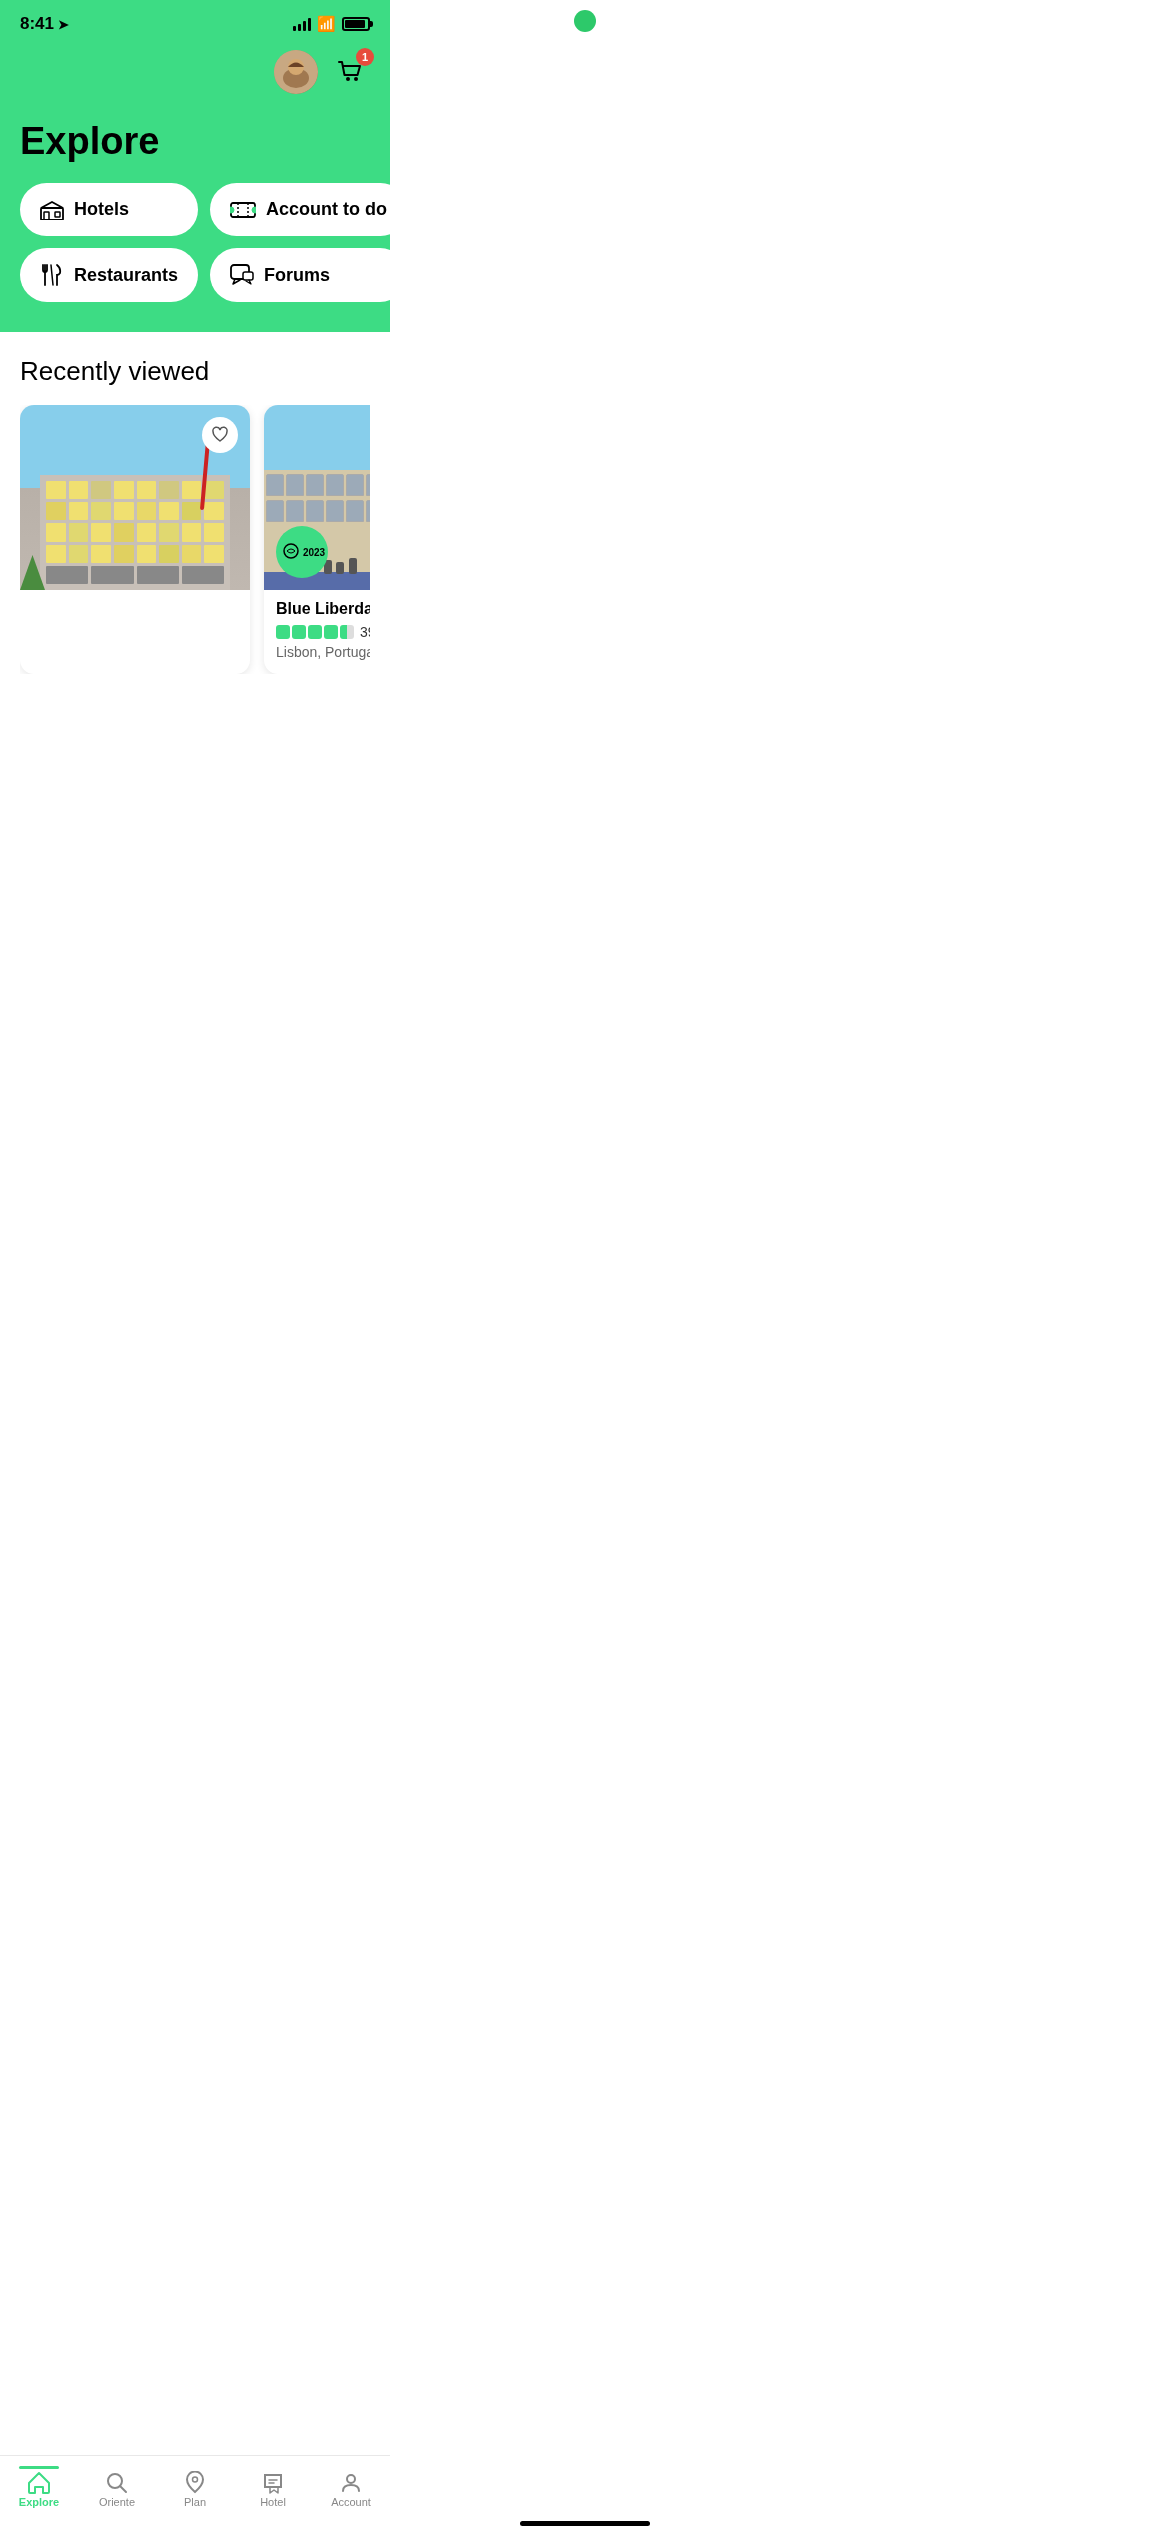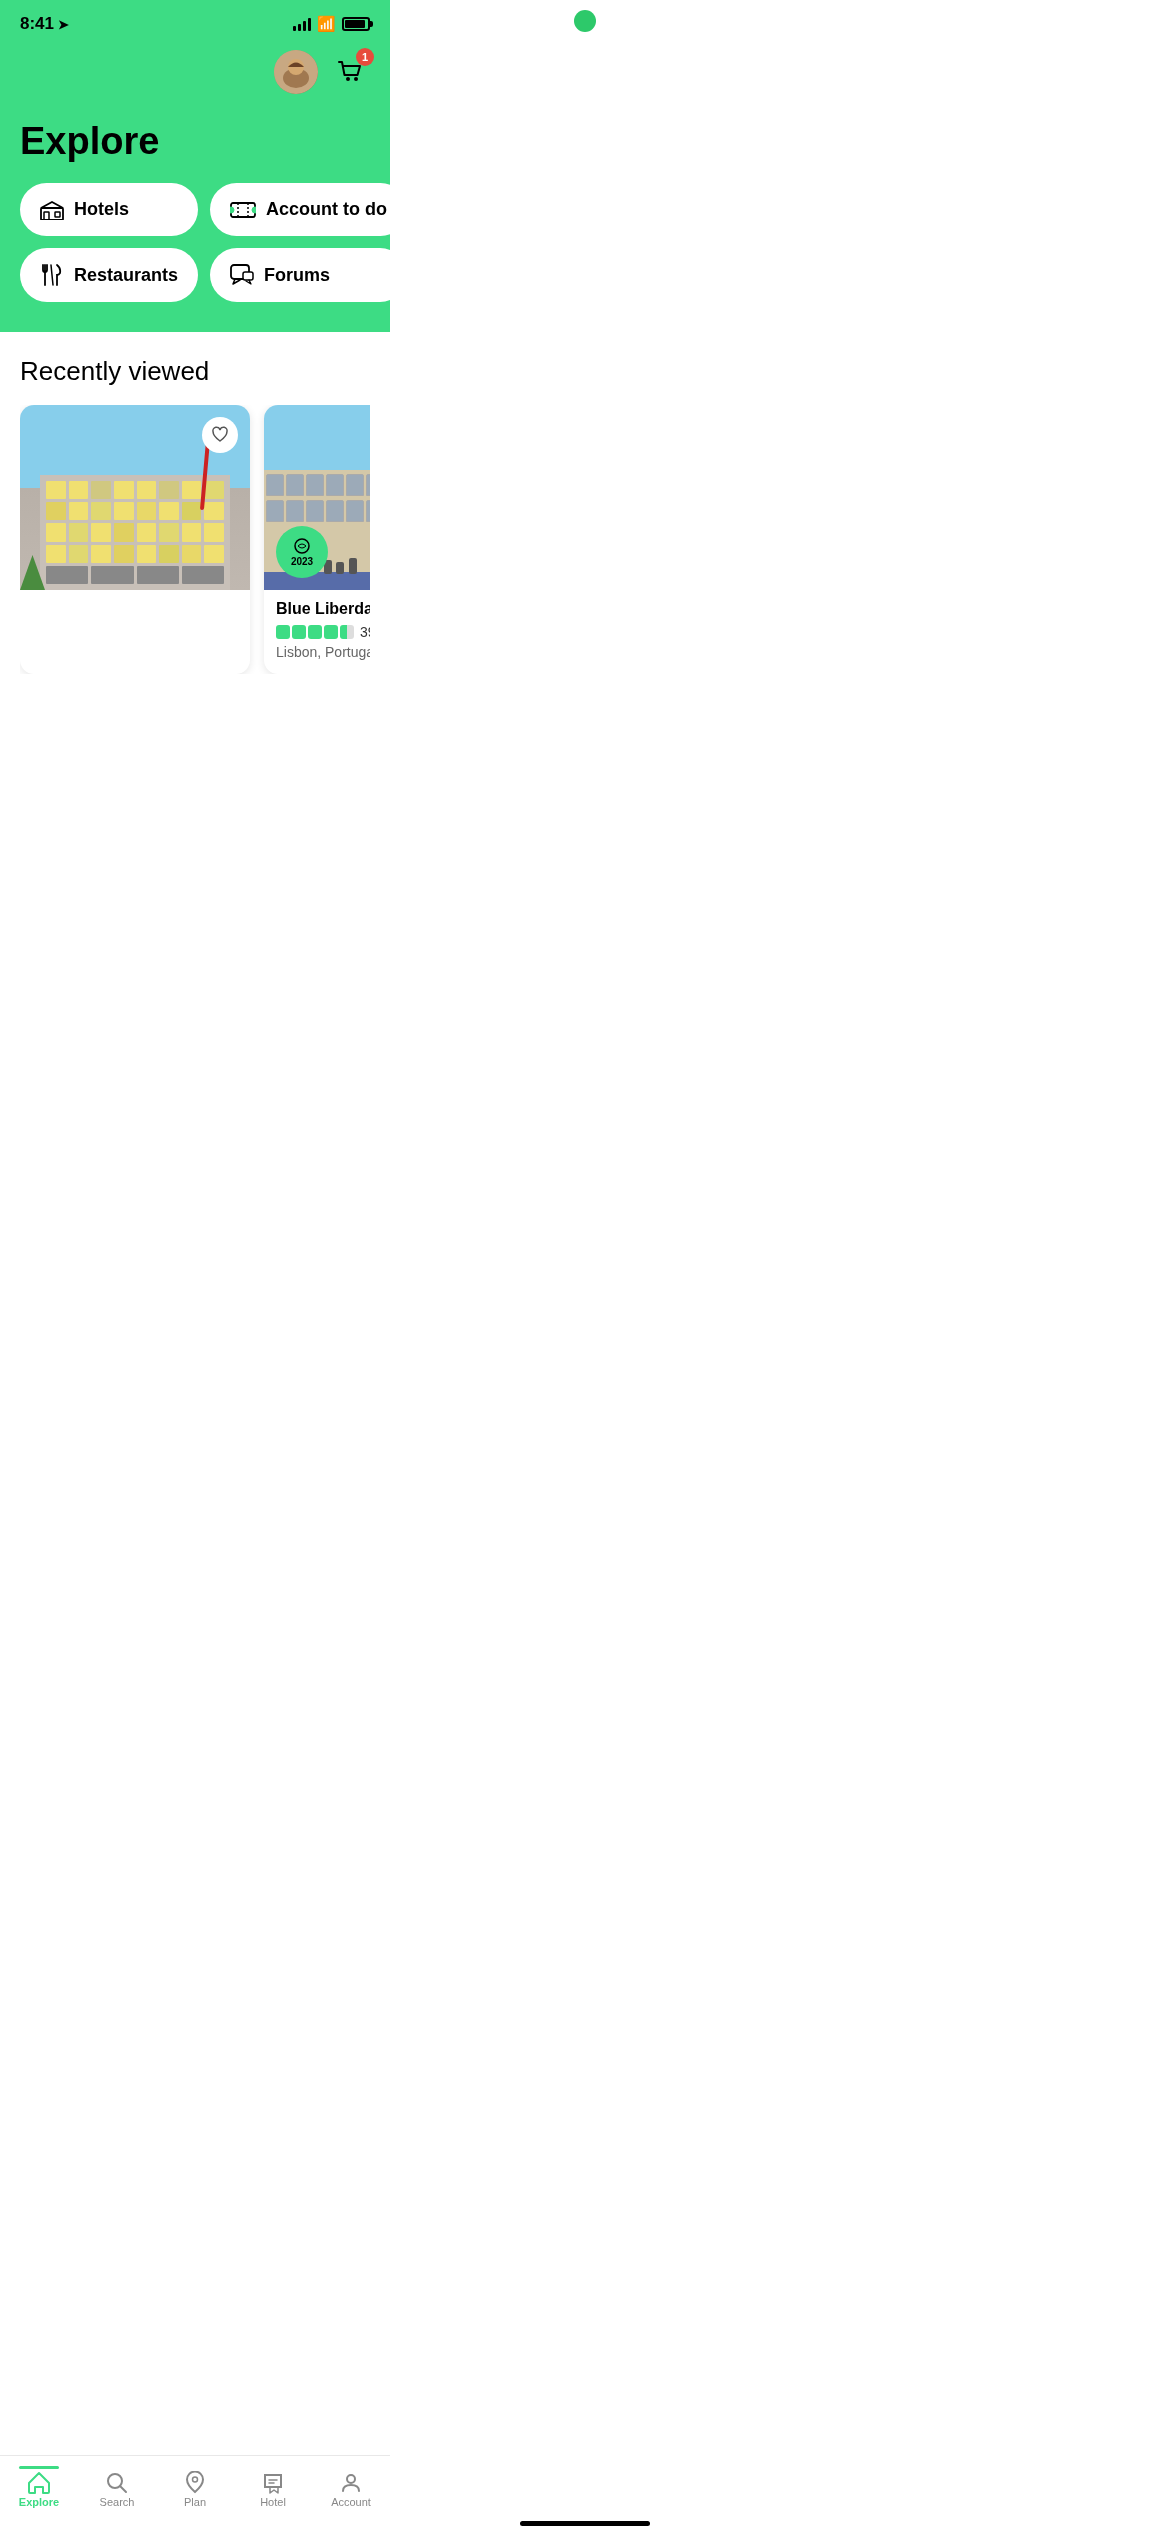--- a/index.html
+++ b/index.html
@@ -216,21 +216,20 @@
     }
     .award-badge {
       position: absolute;
       bottom: 12px;
       left: 12px;
       width: 52px;
       height: 52px;
       background: #3DDC84;
       border-radius: 50%;
       display: flex;
-      flex-direction: column;
       align-items: center;
       justify-content: center;
       z-index: 2;
     }
     .award-badge .award-year {
       font-size: 10px;
       font-weight: 700;
       color: #000;
     }
     .card-info {
@@ -554,21 +553,21 @@
     <span class="nav-label" style="color:#3DDC84;font-weight:700;">Explore</span>
   </div>
 
   <div class="nav-item-wrapper">
     <div class="nav-icon">
       <svg width="24" height="24" viewBox="0 0 24 24" fill="none">
         <circle cx="10" cy="10" r="7" stroke="#888" stroke-width="2"></circle>
         <path d="M15 15 L21 21" stroke="#888" stroke-width="2" stroke-linecap="round"></path>
       </svg>
     </div>
-    <span class="nav-label">Search</span>
+    <span class="nav-label">Oriente</span>
   </div>
 
   <div class="nav-item-wrapper">
     <div class="nav-icon">
       <svg width="24" height="24" viewBox="0 0 24 24" fill="none">
         <path d="M12 21 C12 21 4 14 4 8.5 A8 8 0 0 1 20 8.5 C20 14 12 21 12 21Z" stroke="#888" stroke-width="2" fill="none"></path>
         <circle cx="12" cy="8.5" r="2.5" stroke="#888" stroke-width="1.5" fill="none"></circle>
       </svg>
     </div>
     <span class="nav-label">Plan</span>

